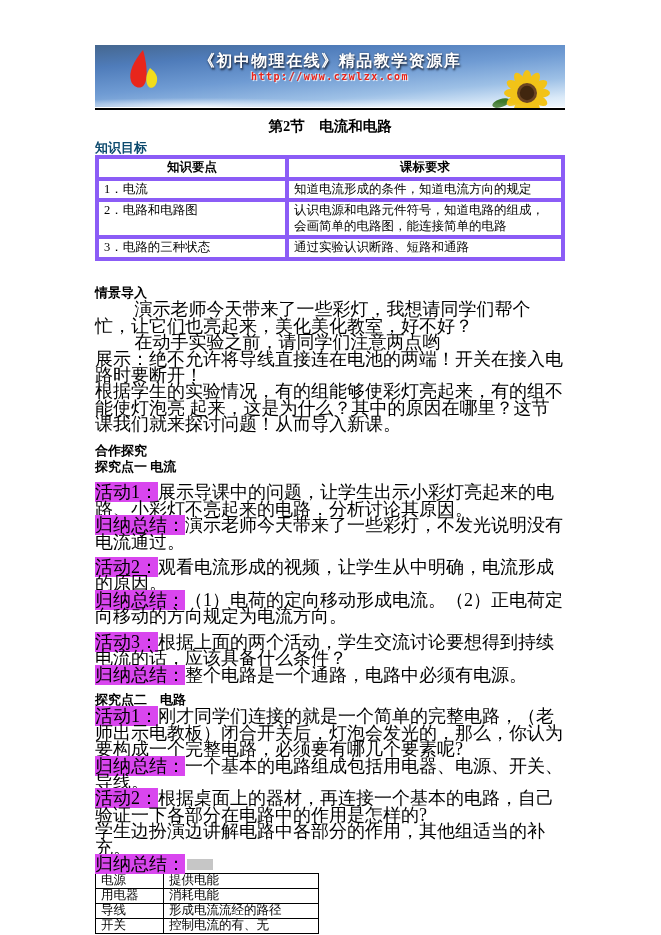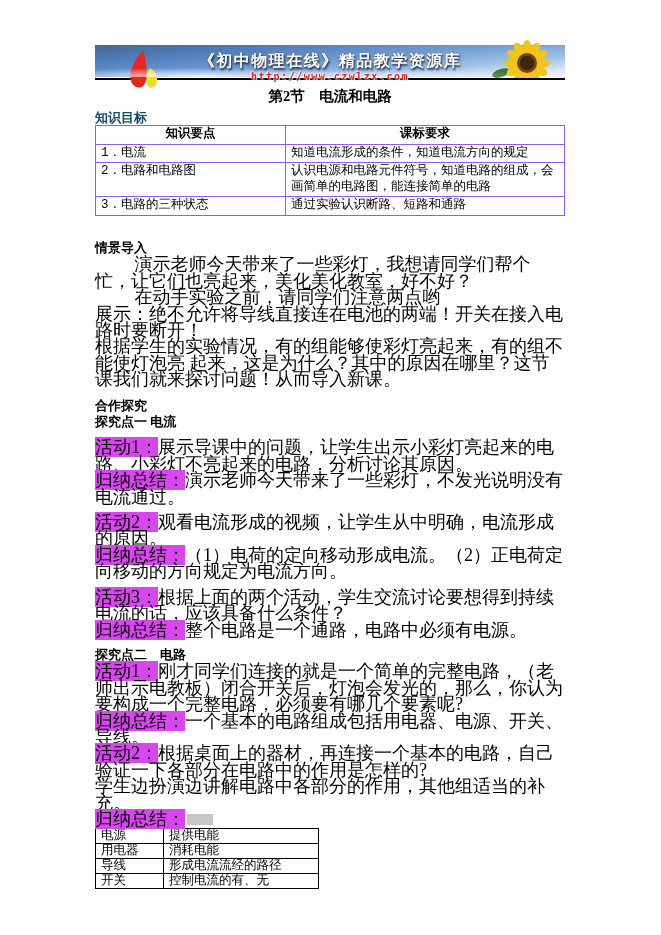--- a/index.html
+++ b/index.html
@@ -5,21 +5,21 @@
   html,body{margin:0;padding:0;}
   body{
     width:661px;height:935px;background:#ffffff;position:relative;
     font-family:"Liberation Serif","DejaVu Sans",serif;color:#000;
     overflow:hidden;
   }
   .content{position:absolute;left:95px;top:45px;width:470px;}
 
   
   .banner{
-    height:32px;position:relative;
+    height:62px;position:relative;
     background:linear-gradient(175deg,#45678f 0%,#4f7cba 22%,#6f9bd3 48%,#9dc0e6 72%,#d9e9f8 90%,#f0f7fd 100%);
     text-decoration:underline;
   }
   .banner::after{
     content:"";position:absolute;left:0;right:0;bottom:0;height:13px;
     background:
       radial-gradient(ellipse 55% 100% at 22% 100%, rgba(255,255,255,.85), rgba(255,255,255,0) 70%),
       radial-gradient(ellipse 45% 90% at 62% 100%, rgba(255,255,255,.6), rgba(255,255,255,0) 70%);
     pointer-events:none;
   }
@@ -37,21 +37,21 @@
     text-shadow:1px 1px 1px rgba(255,255,255,.95),-1px -1px 1px rgba(255,255,255,.8);
   }
   .rule{height:2px;background:#000;margin-top:1px;}
 
   
   .doc-title{text-align:center;font-weight:bold;font-size:14.5px;margin-top:8px;line-height:17px;}
   .obj-heading{color:#0c4a6e;font-weight:bold;font-size:13px;line-height:15px;margin-top:5px;}
 
   table{border-collapse:collapse;font-size:12.5px;}
   .t1{width:470px;}
-  .t1 th,.t1 td{border:1px solid #8b5cf6;padding:1px 5px;line-height:15.6px;vertical-align:top;text-align:left;font-weight:normal;font-family:Liberation Mono, monospace;}
+  .t1 th,.t1 td{border:4px solid #8b5cf6;padding:1px 5px;line-height:15.6px;vertical-align:top;text-align:left;font-weight:normal;}
   .t1 th{text-align:center;font-weight:bold;}
 
   .sec-heading{font-weight:bold;font-size:13px;line-height:16.4px;}
   .intro-heading{margin-top:24px;}
   p{margin:0;font-size:18px;line-height:16.4px;}
   .indent{text-indent:2.2em;}
   .coop-heading{margin-top:10px;}
   .blank-above{margin-top:9px;}
 
   .hl{background:#d946ef;}

